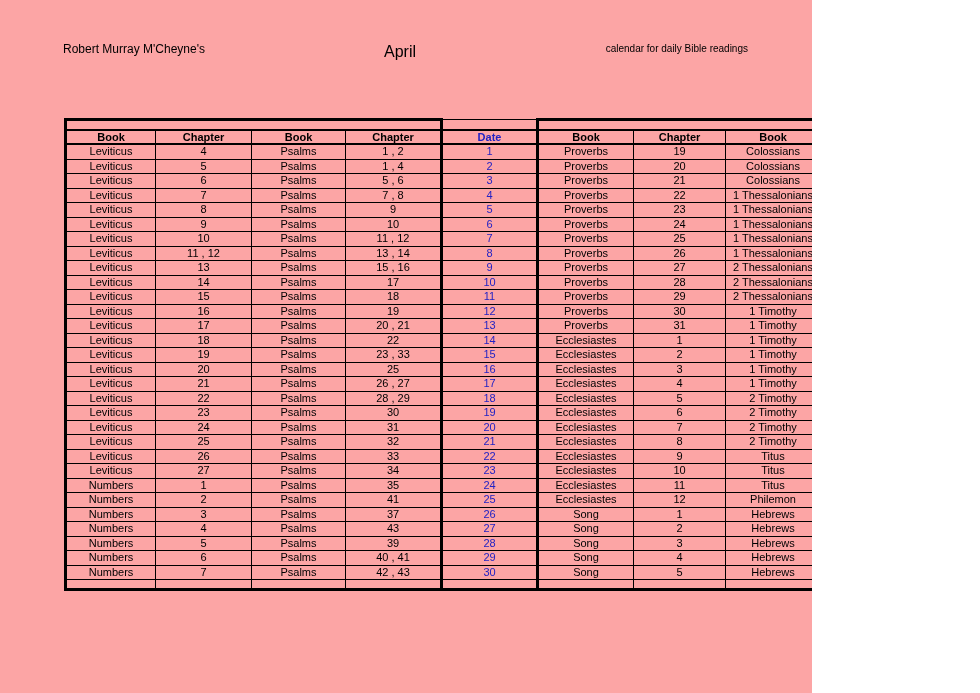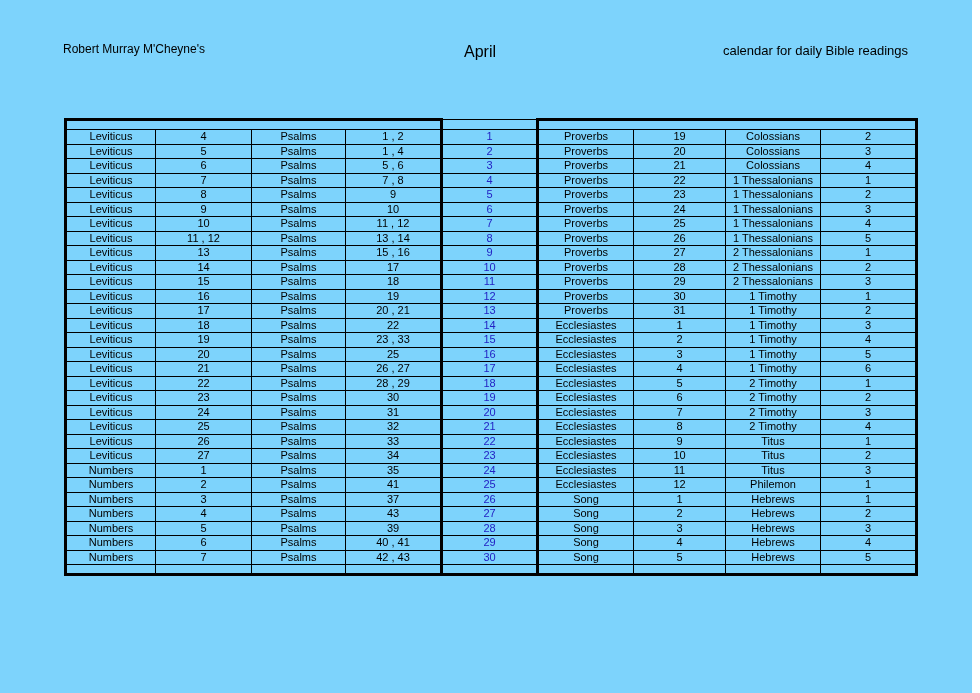--- a/index.html
+++ b/index.html
@@ -1,20 +1,20 @@
 <!DOCTYPE html>
 <html style="--date-color: #2222c4;"><head>
 <meta charset="utf-8">
 <style>
   html, body { margin: 0; padding: 0; background: #ffffff; }
   .page {
     position: relative;
-    width: 972px;
+    width: 812px;
     height: 693px;
-    background: #7dd3fc;
+    background: #fca5a5;
     font-family: "Liberation Sans", sans-serif;
     color: #000000;
     overflow: hidden;
   }
   .author {
     position: absolute;
     left: 63px;
     top: 42px;
     font-size: 12px;
     white-space: nowrap;
@@ -25,21 +25,21 @@
     right: 12px;
     top: 43px;
     text-align: center;
     font-size: 16px;
     white-space: nowrap;
   }
   .subtitle {
     position: absolute;
     right: 64px;
     top: 43px;
-    font-size: 13px;
+    font-size: 10px;
     white-space: nowrap;
   }
   table.readings {
     position: absolute;
     left: 64px;
     top: 118px;
     width: 852px;
     border-collapse: collapse;
     table-layout: fixed;
   }
@@ -92,20 +92,31 @@
         <col style="width:92px">
         <col style="width:95px">
         <col style="width:96px">
     </colgroup>
     <tbody>
       <tr>
         <td colspan="4" class="c-gl c-gr sp-top"></td>
         <td class="c-gl c-gr sp-top-date"></td>
         <td colspan="4" class="c-gl c-gr sp-top"></td>
       </tr>
+      <tr>
+        <th class="hdr c-gl">Book</th>
+        <th class="hdr">Chapter</th>
+        <th class="hdr">Book</th>
+        <th class="hdr c-gr">Chapter</th>
+        <th class="hdr c-gl c-gr date-col">Date</th>
+        <th class="hdr c-gl">Book</th>
+        <th class="hdr">Chapter</th>
+        <th class="hdr">Book</th>
+        <th class="hdr c-gr">Chapter</th>
+      </tr>
     </tbody>
     <tbody id="readings-body">
         <tr>
           <td class="c-gl">Leviticus</td>
           <td>4</td>
           <td>Psalms</td>
           <td class="c-gr">1 , 2</td>
           <td class="c-gl c-gr date-col">1</td>
           <td class="c-gl">Proverbs</td>
           <td>19</td>

